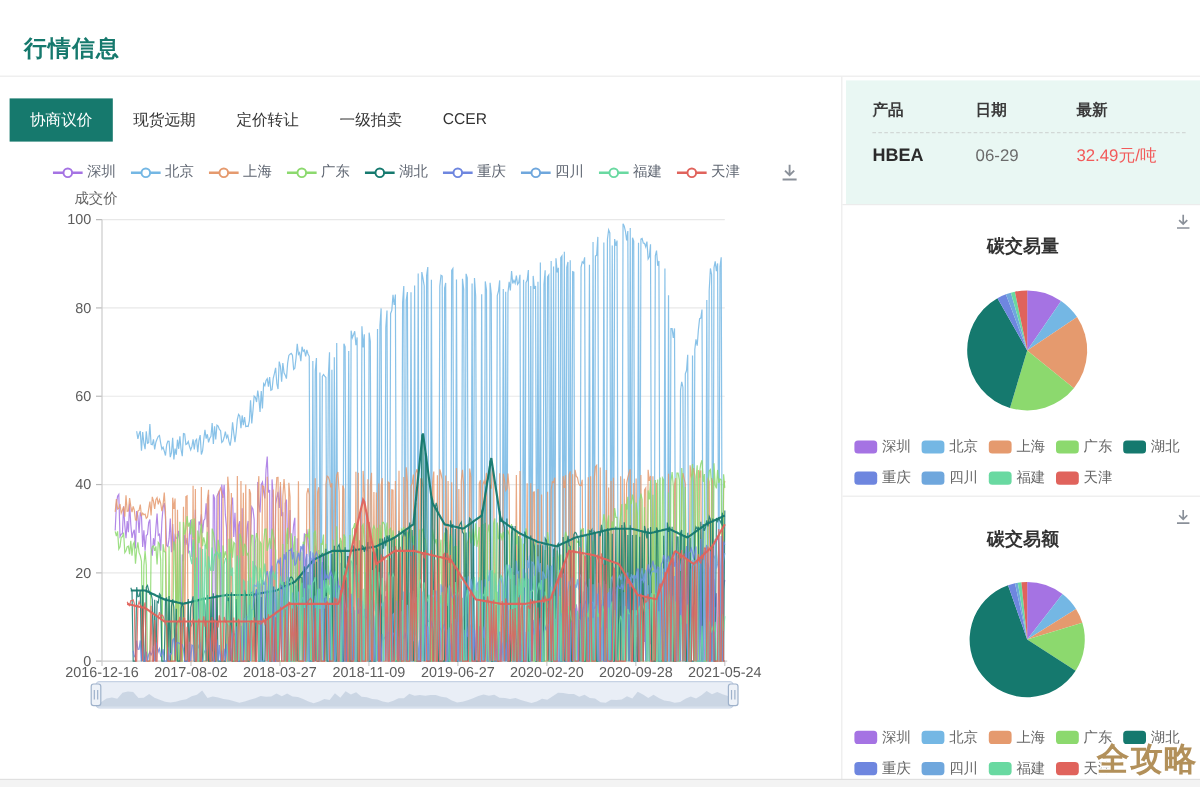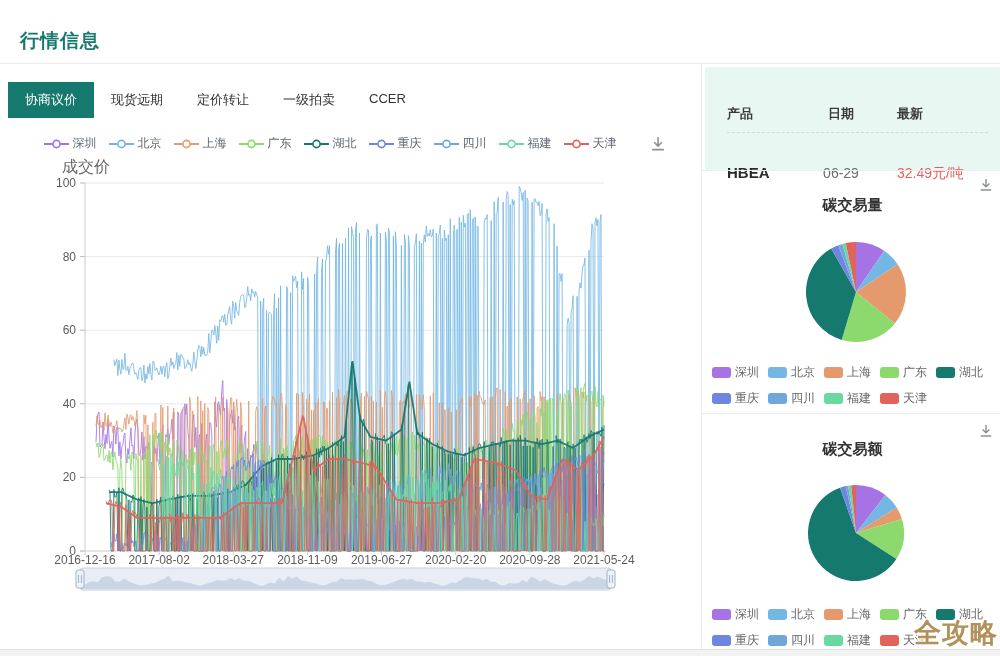--- a/index.html
+++ b/index.html
@@ -14,31 +14,31 @@
   .tab.active { background:#16796d; color:#fff; }
 
   .chart-legend { position:absolute; left:40px; top:135px; width:580px; display:flex; justify-content:center; align-items:center; flex-wrap:nowrap; gap:12px; }
   .litem { display:inline-flex; align-items:center; gap:4px; font-size:12px; color:#5f6672; cursor:pointer; white-space:nowrap; }
 
   .dl-btn { position:absolute; width:18px; height:18px; cursor:pointer; }
   .dl-main { left:649px; top:135px; }
   .dl-pie1 { left:978px; top:177px; }
   .dl-pie2 { left:978px; top:423px; }
 
-  .y-axis-name { position:absolute; left:62px; top:157px; font-size:16px; color:#666; }
+  .y-axis-name { position:absolute; left:62px; top:157px; font-size:12px; color:#666; }
   #main-chart { position:absolute; left:0; top:168px; }
   .tick { font-size:12px; fill:#5c5c5c; font-family:"Liberation Sans","DejaVu Sans",sans-serif; }
 
   .v-divider { position:absolute; left:701px; top:64px; width:1px; height:592px; background:#ececec; }
   .h-divider { position:absolute; left:702px; width:298px; height:1px; background:#ececec; }
 
   .quote-card { position:absolute; left:705px; top:67px; width:295px; height:103px; background:#e9f7f3; padding:16px 12px 0 22px; }
   .q-row { display:flex; align-items:baseline; white-space:nowrap;gap:28px; }
   .q-c1 { flex:0 0 58px; text-align:left; }
-  .q-c2 { flex:0 0 56px; text-align:center;margin-top:22px; }
+  .q-c2 { flex:0 0 56px; text-align:left; }
   .q-c3 { flex:0 0 72px; }
   .q-c4 { flex:0 0 60px; text-align:center; }
   .q-head { font-size:13px; font-weight:600; color:#3a3a3a; }
   .q-sep { border:none; border-top:1px dashed #d2d8d6; margin:9px 0 10px 0; }
   .q-product { font-size:15px; font-weight:bold; color:#2b2b2b; }
   .q-date { font-size:14px; color:#6b6b6b; }
   .q-up { font-size:14px; }
 
   .pie-title { position:absolute; left:705px; width:295px; text-align:center; font-size:15px; font-weight:bold; color:#333; }
   .pie-svg { position:absolute; left:705px; }

